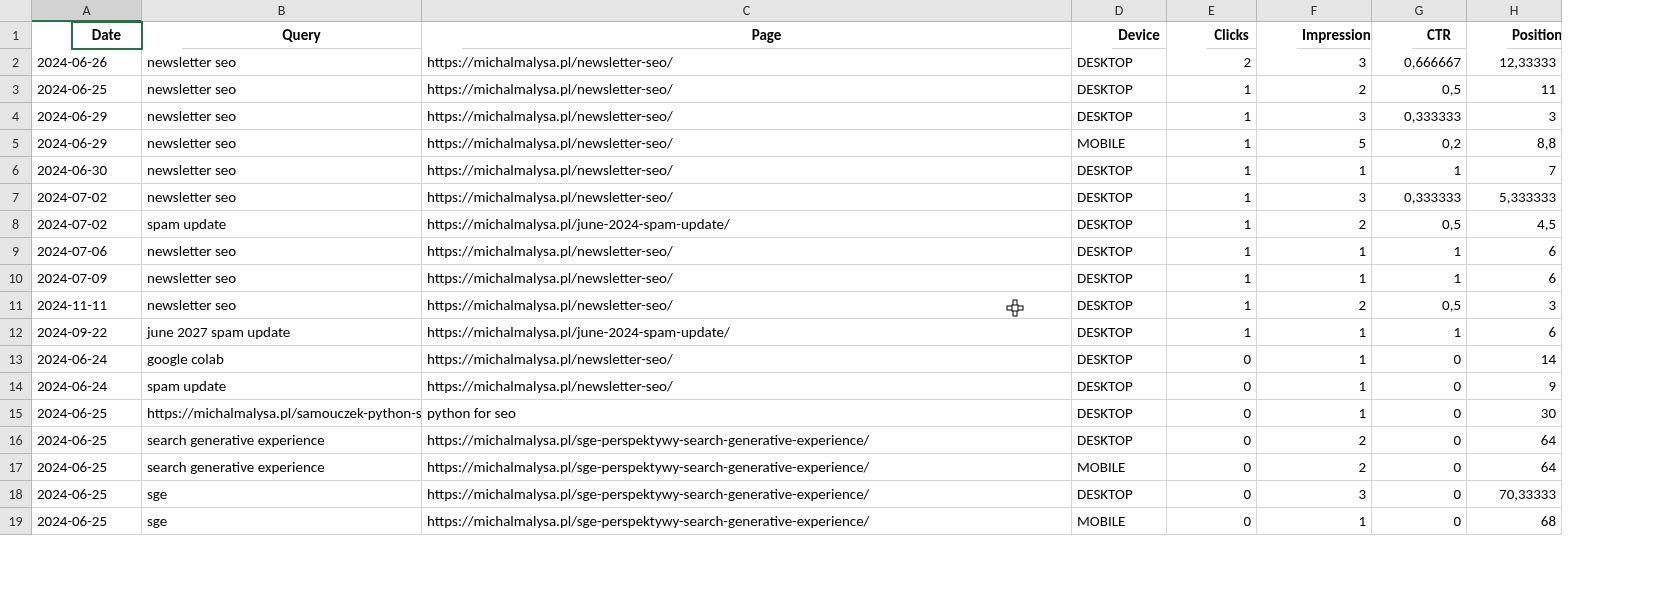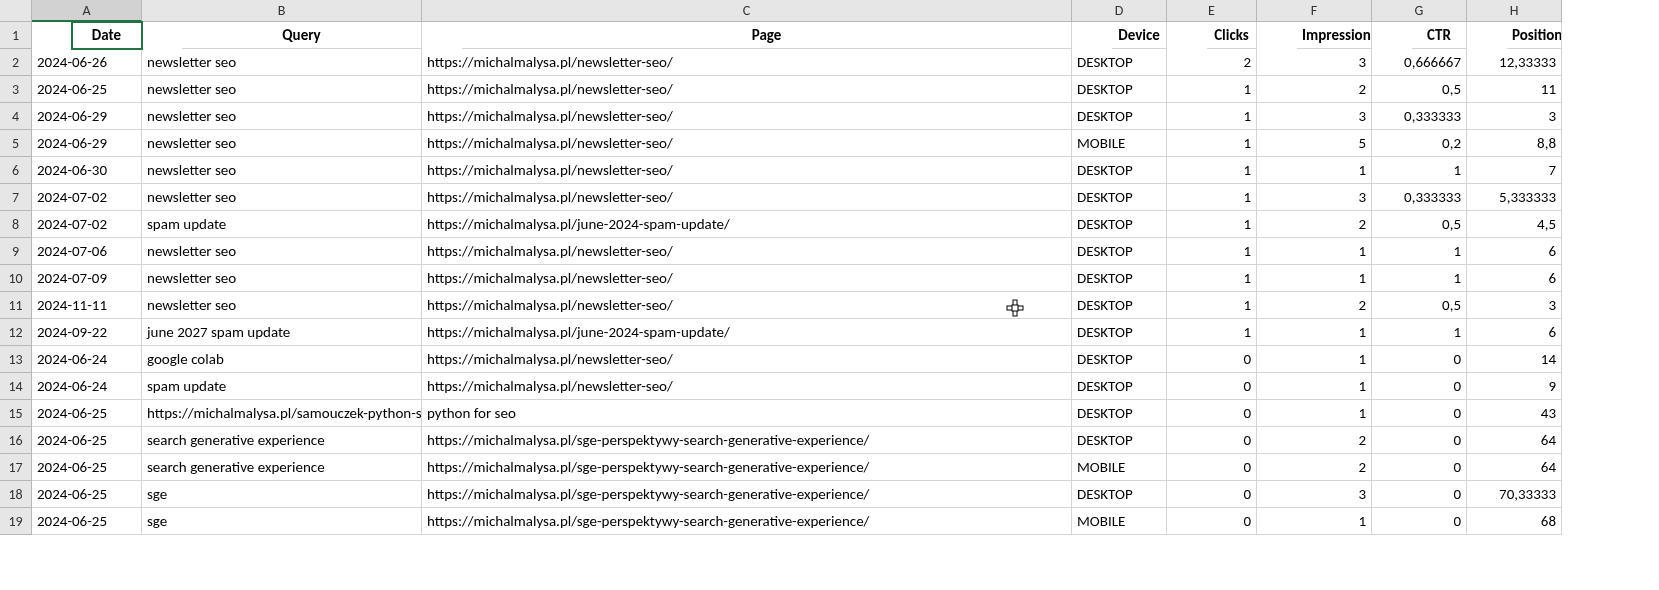--- a/index.html
+++ b/index.html
@@ -198,21 +198,21 @@
     <div class="cell right"><span>0</span></div>
     <div class="cell right"><span>9</span></div>
     <div class="cell rowhdr">15</div>
     <div class="cell left"><span>2024-06-25</span></div>
     <div class="cell left"><span>https://michalmalysa.pl/samouczek-python-seo/</span></div>
     <div class="cell left"><span>python for seo</span></div>
     <div class="cell left"><span>DESKTOP</span></div>
     <div class="cell right"><span>0</span></div>
     <div class="cell right"><span>1</span></div>
     <div class="cell right"><span>0</span></div>
-    <div class="cell right"><span>43</span></div>
+    <div class="cell right"><span>30</span></div>
     <div class="cell rowhdr">16</div>
     <div class="cell left"><span>2024-06-25</span></div>
     <div class="cell left"><span>search generative experience</span></div>
     <div class="cell left"><span>https://michalmalysa.pl/sge-perspektywy-search-generative-experience/</span></div>
     <div class="cell left"><span>DESKTOP</span></div>
     <div class="cell right"><span>0</span></div>
     <div class="cell right"><span>2</span></div>
     <div class="cell right"><span>0</span></div>
     <div class="cell right"><span>64</span></div>
     <div class="cell rowhdr">17</div>

